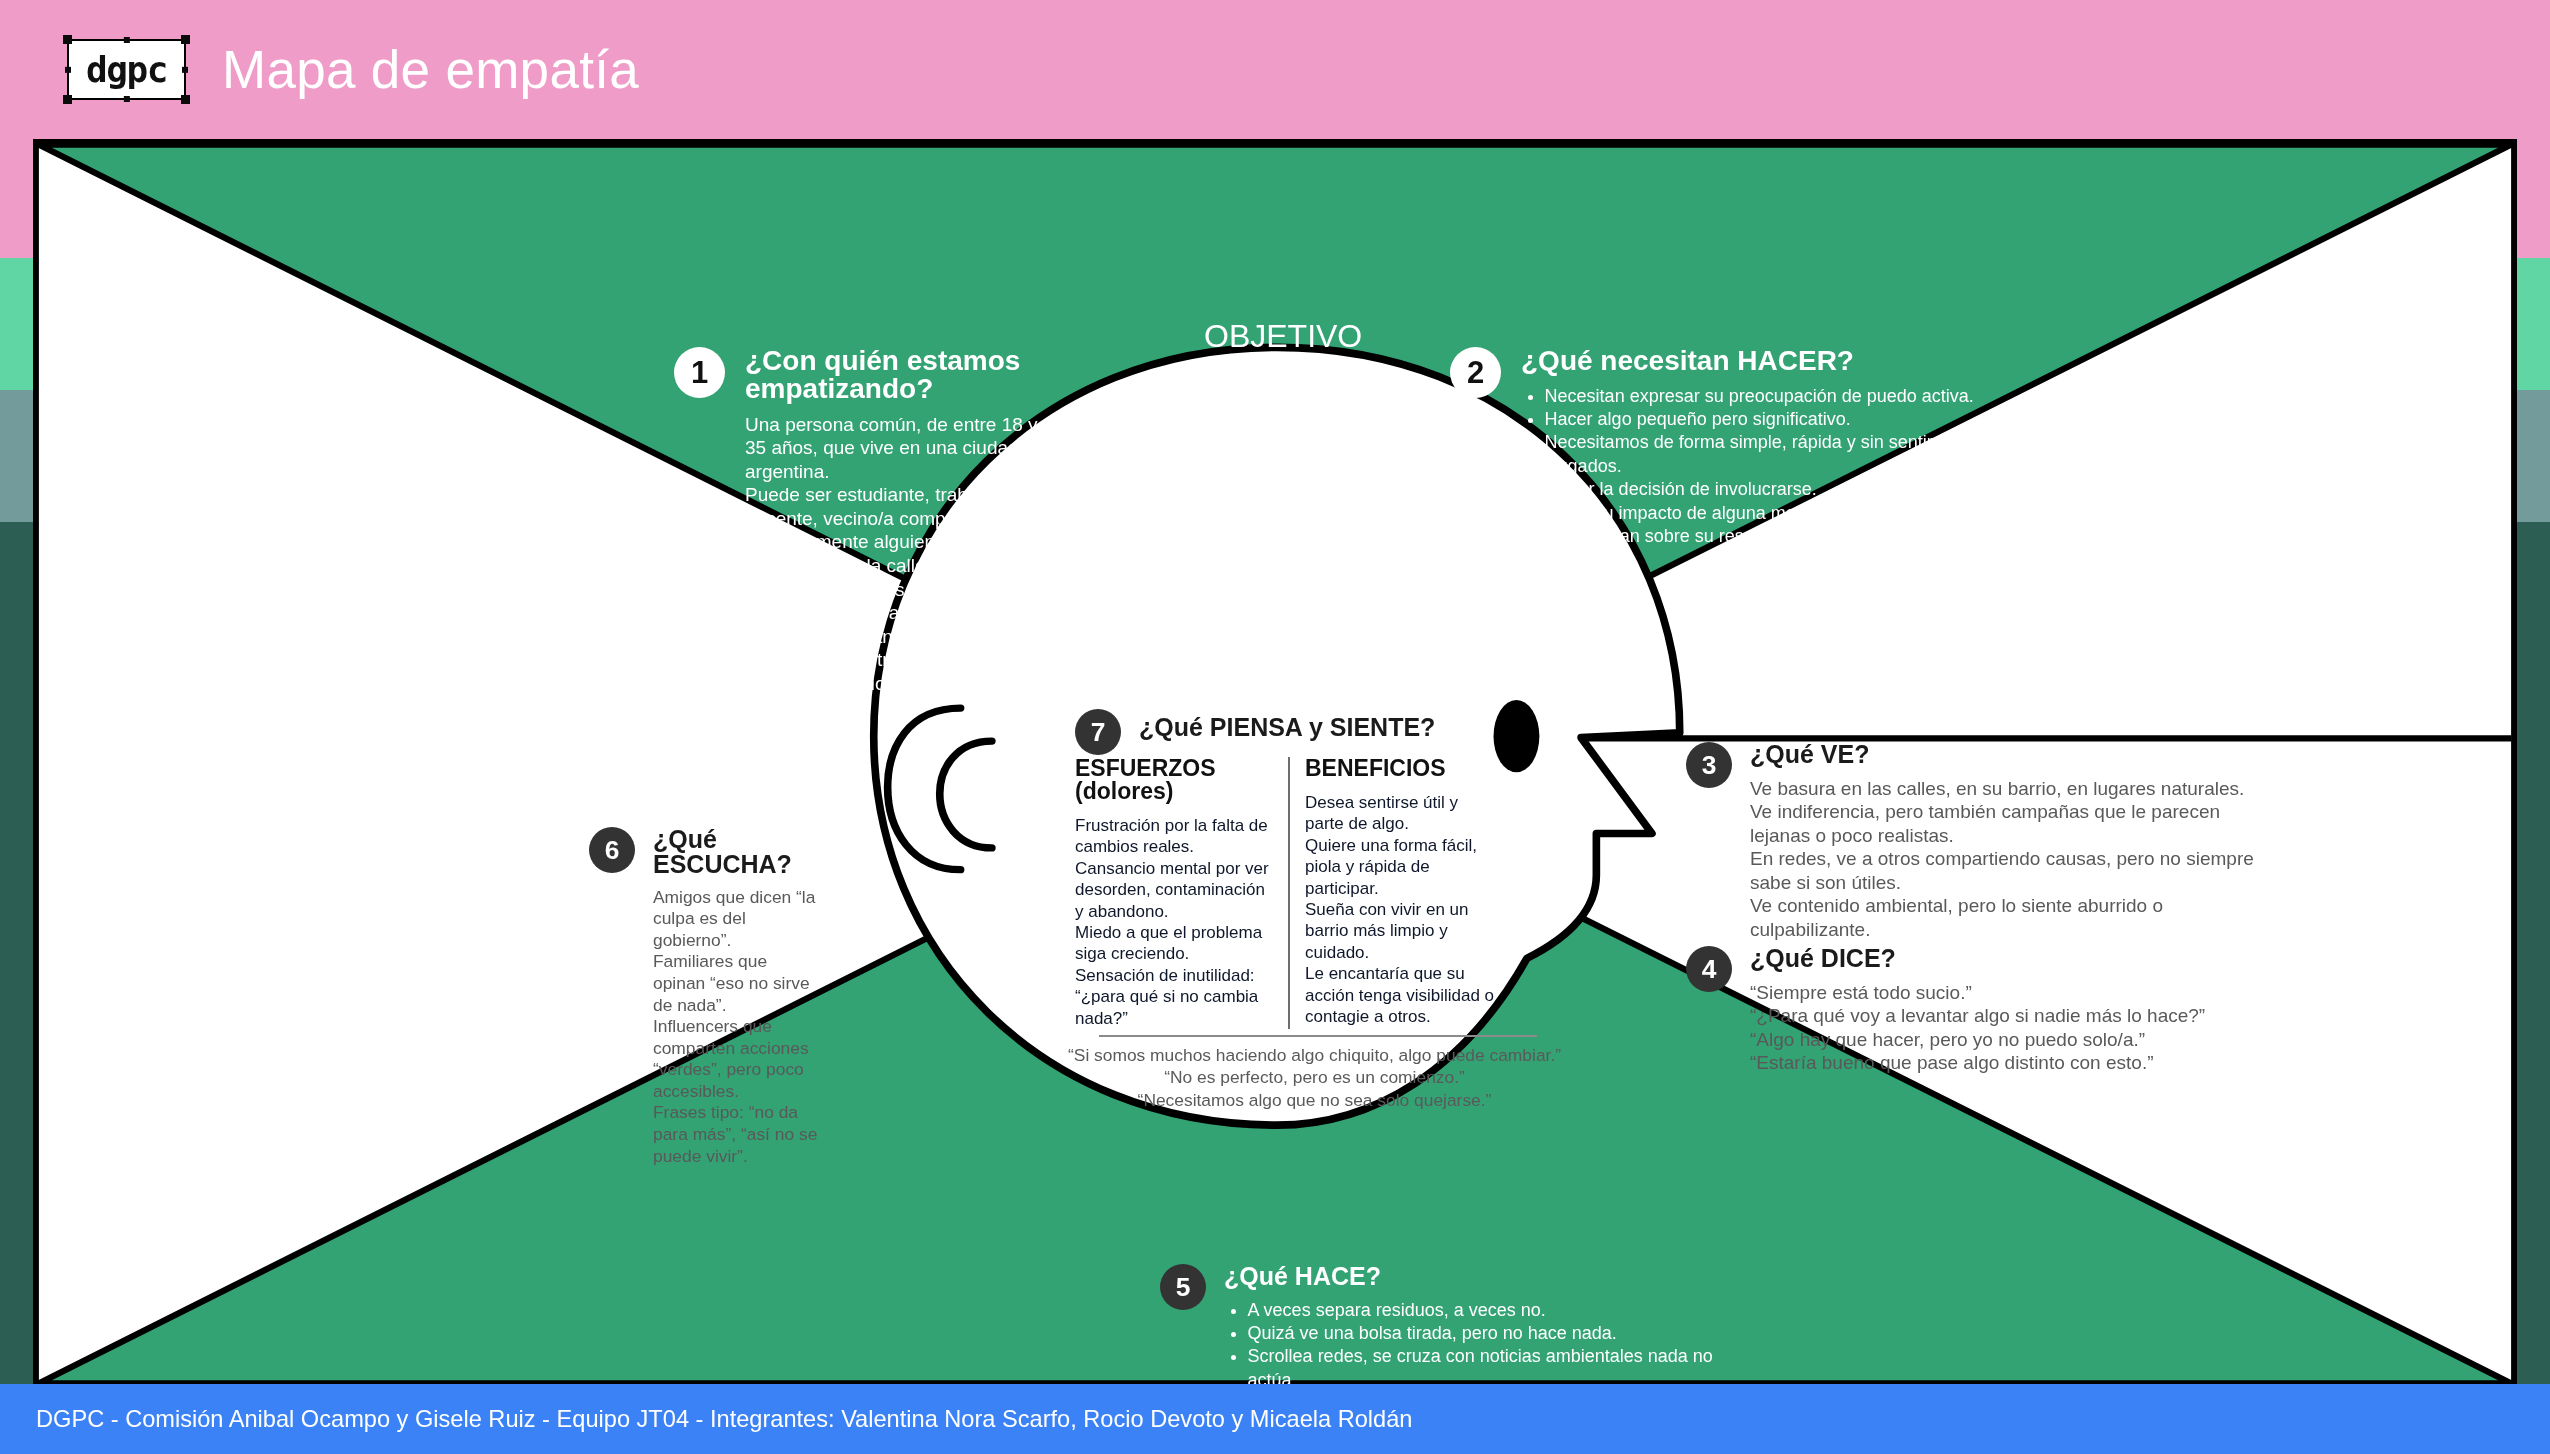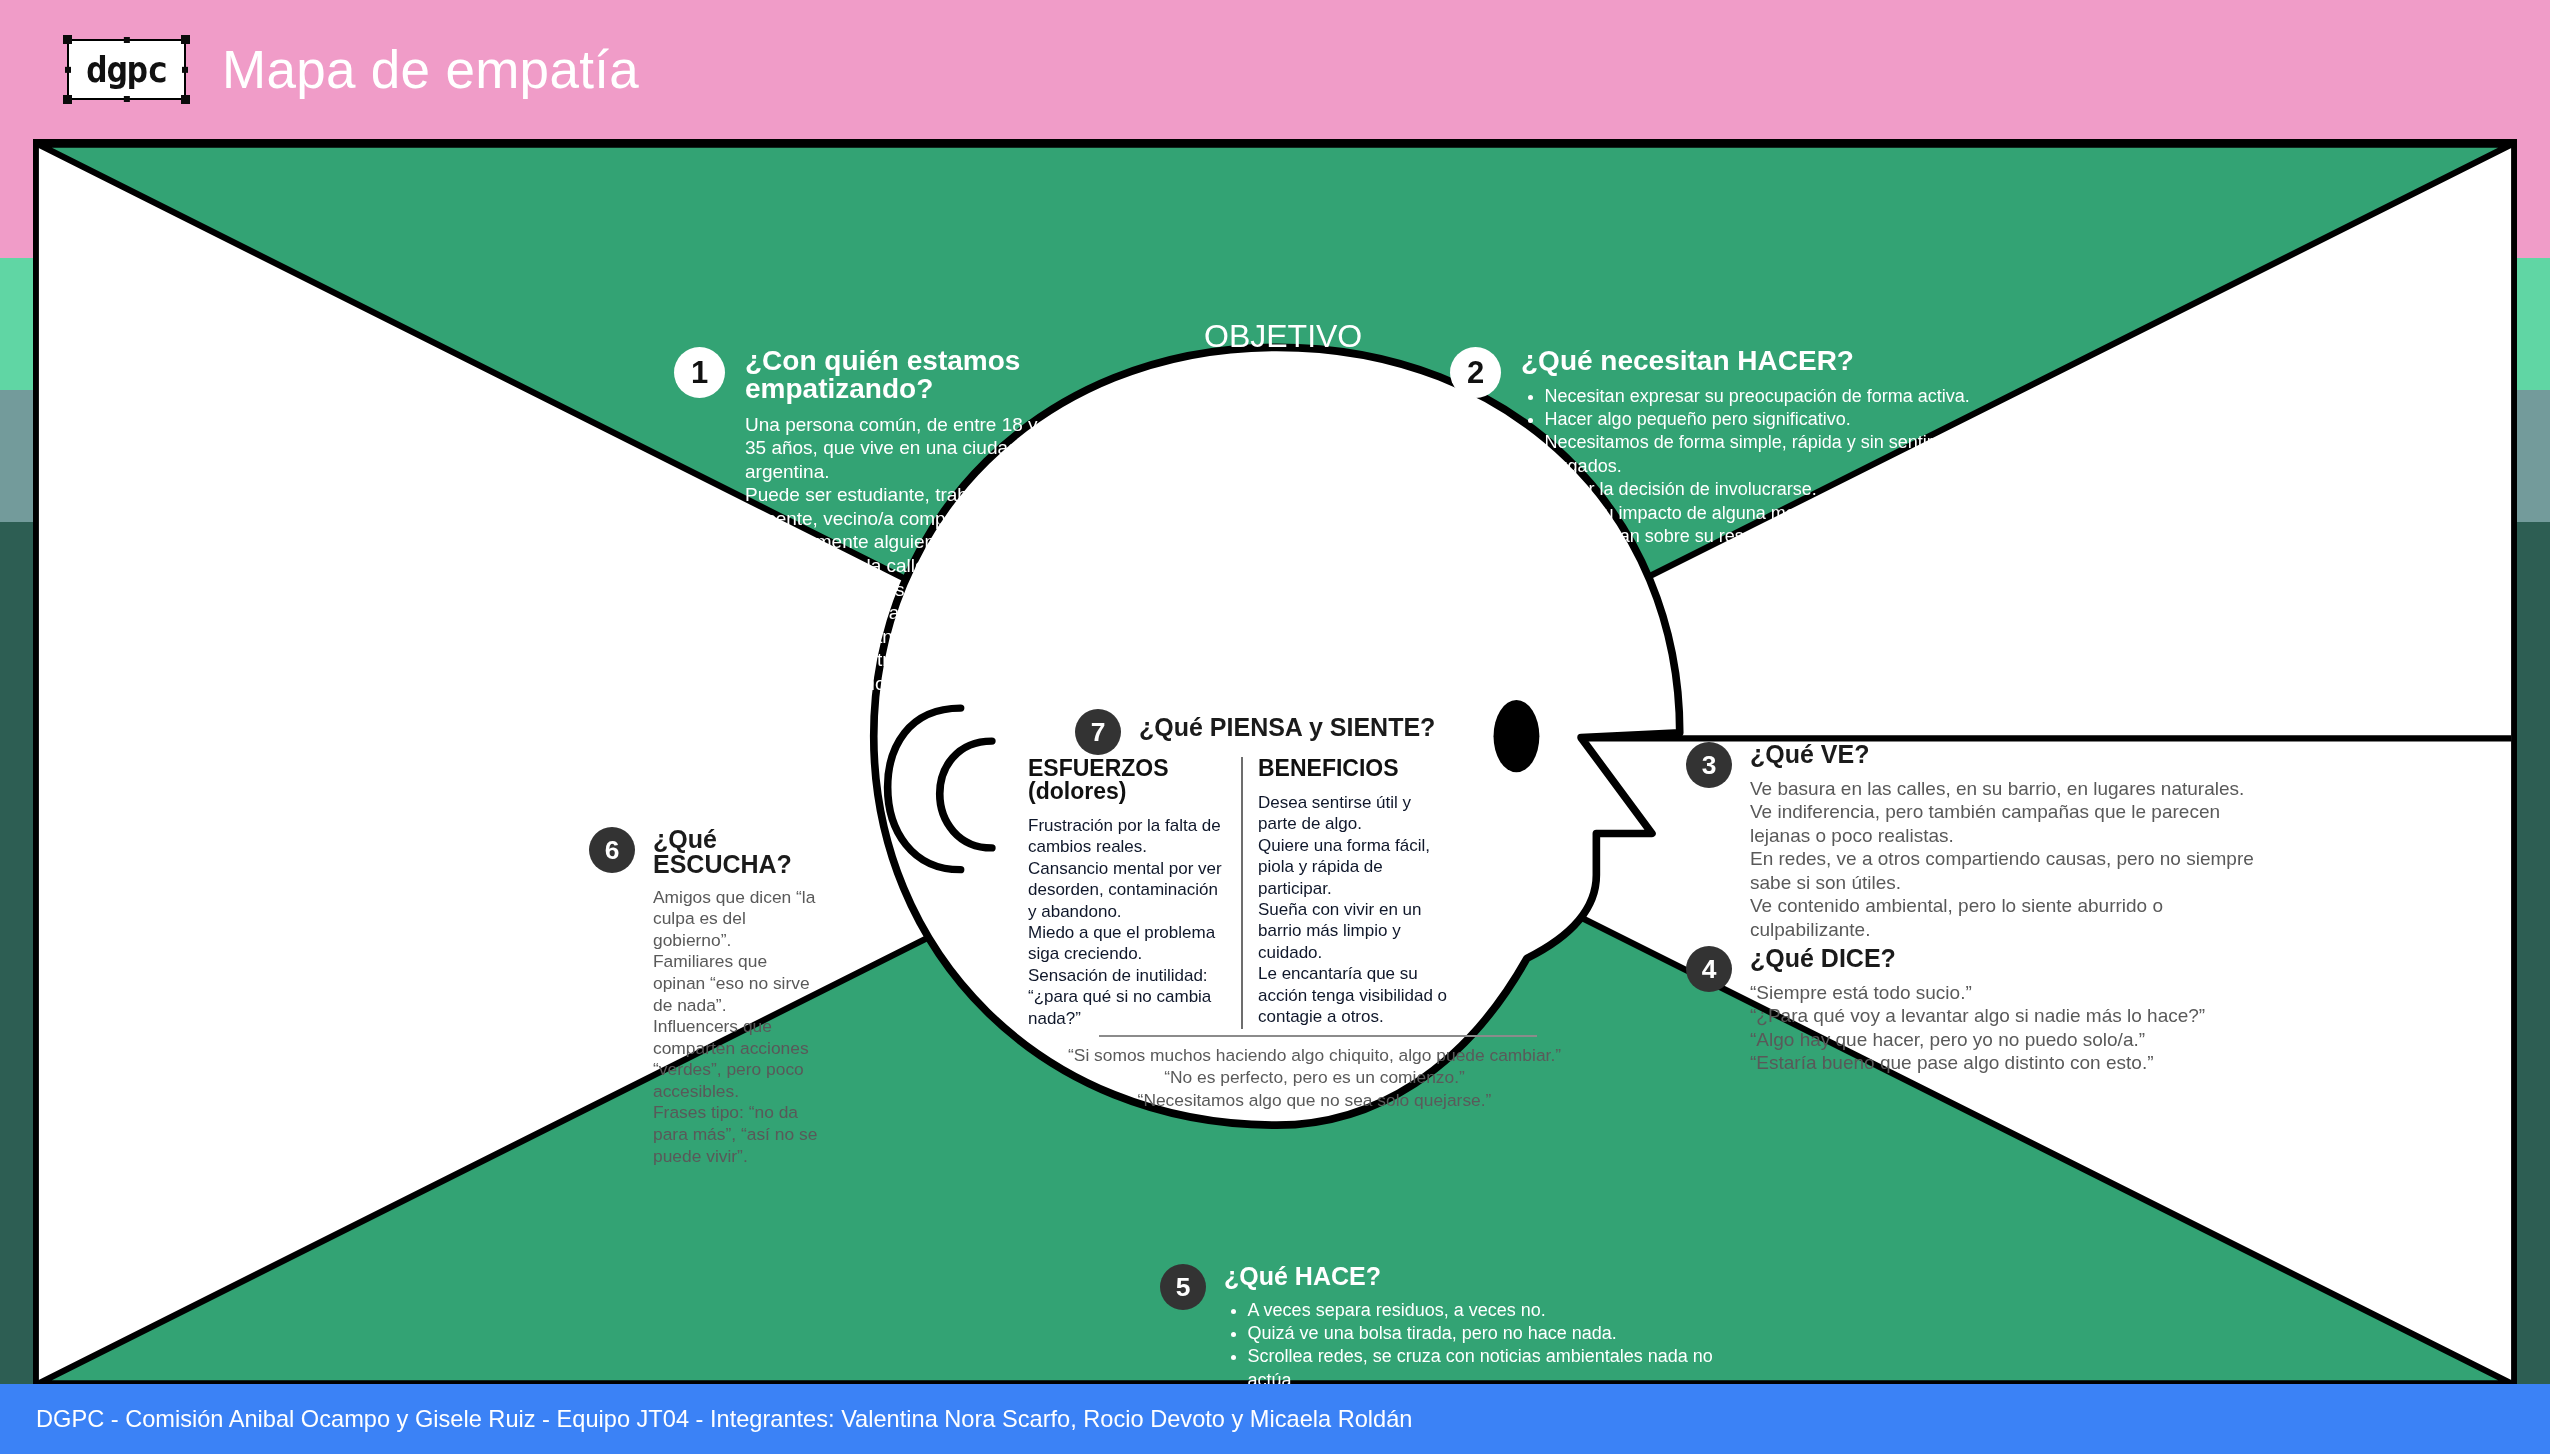--- a/index.html
+++ b/index.html
@@ -192,24 +192,23 @@
 
   
   .s6 { left: 556px; top: 688px; width: 229px; }
   .s6 .head-row { position: relative; padding-left: 64px; min-height: 46px; }
 
   
   .s7 { left: 1042px; top: 549px; width: 459px; }
   .s7 .head-row { position: relative; padding-left: 64px; min-height: 46px; }
   .s7-cols {
     position: absolute;
-    left: 988px; top: 618px;
+    left: 1042px; top: 618px;
     width: 440px;
     display: flex;
-    justify-content: center;
   }
   .col {
     width: 213px;
     box-sizing: border-box;
   }
   .col.left-col  { padding-right: 16.7px; }
   .col.right-col { padding-left: 15px; border-left: 2.1px solid #6d6d6d; }
   .col-title {
     font-size: 23px;
     font-weight: 700;
@@ -313,21 +312,21 @@
       <div class="q-body on-green">Una persona común, de entre 18 y 35 años, que vive en una ciudad argentina.
  Puede ser estudiante, trabajador, docente, vecino/a comprometido/a o simplemente alguien cansado de ver basura en la calle. Convive a diario con residuos mal gestionados, espacios públicos sucios. Tiene ganas de hacer algo pero no encuentra propuestas accesibles ni motivadoras.</div>
     </div>
   </div>
 
   <div class="blk s2">
     <div class="head-row">
       <span class="badge badge-lg badge-light" style="left:0;top:0;">2</span>
       <div class="q-title on-green">¿Qué necesitan HACER?</div>
       <ul class="q-list on-green">
-          <li>Necesitan expresar su preocupación de forma activa.</li>
+          <li>Necesitan expresar su preocupación de puedo activa.</li>
           <li>Hacer algo pequeño pero significativo.</li>
           <li>Necesitamos de forma simple, rápida y sin sentirse juzgados.</li>
           <li>Tomar la decisión de involucrarse.</li>
           <li>Medir su impacto de alguna manera.</li>
           <li>Reflexionan sobre su responsabilidad ambiental.</li>
         </ul>
     </div>
   </div>
 
   <div class="blk s3">

